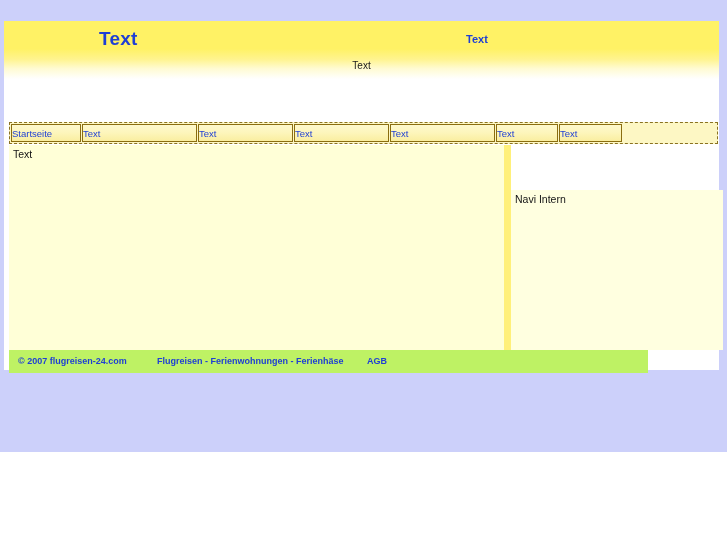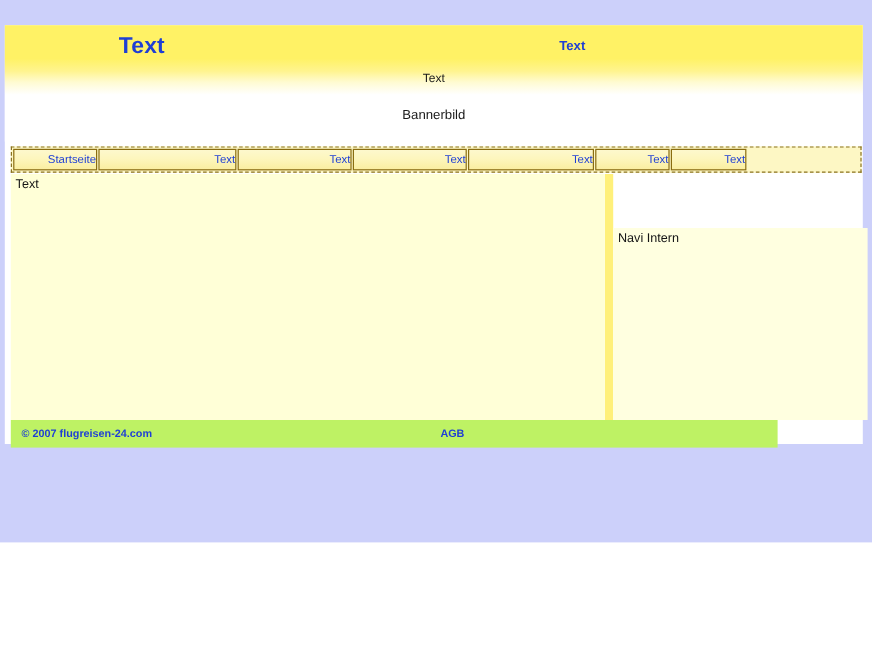--- a/index.html
+++ b/index.html
@@ -99,21 +99,21 @@
     padding: 1px;
   }
   .nav-item {
     box-sizing: border-box;
     border: 1px solid #8a6d10;
     background: linear-gradient(to bottom, #fdf8cd 0%, #fdf6bd 45%, #faeea0 100%);
     color: #1f3fd4;
     font-size: 9.5px;
     display: flex;
     align-items: center;
-    justify-content: flex-end;
+    justify-content: flex-start;
     margin-right: 1px;
     white-space: nowrap;
     cursor: pointer;
   }
   .nav-item:last-child { margin-right: 0; }
 
   
   #content {
     position: absolute;
     left: 5px;
@@ -192,23 +192,20 @@
 <div id="page-backdrop"></div>
 
 <div id="site-frame">
 
   <div id="header">
     <div id="header-title">Text</div>
     <div id="header-secondary">Text</div>
     <div id="header-subtext">Text</div>
   </div>
 
-  <div id="banner">
-    <div id="banner-label">Bannerbild</div>
-  </div>
 
   <div id="navbar">
       <div class="nav-item" style="width: 70px;">
         <span>Startseite</span>
       </div>
       <div class="nav-item" style="width: 115px;">
         <span>Text</span>
       </div>
       <div class="nav-item" style="width: 95px;">
         <span>Text</span>
@@ -232,16 +229,17 @@
       <span id="col-main-label">Text</span>
     </div>
     <div id="col-divider"></div>
     <div id="col-intern">
       <span id="col-intern-label">Navi Intern</span>
     </div>
   </div>
 
   <div id="footer">
     <span id="footer-copyright" class="footer-text">© 2007 flugreisen-24.com</span>
+    <span id="footer-tagline" class="footer-text">Flugreisen - Ferienwohnungen - Ferienhäse</span>
     <span id="footer-agb" class="footer-text">AGB</span>
   </div>
 
 </div>
 
 </body></html>

